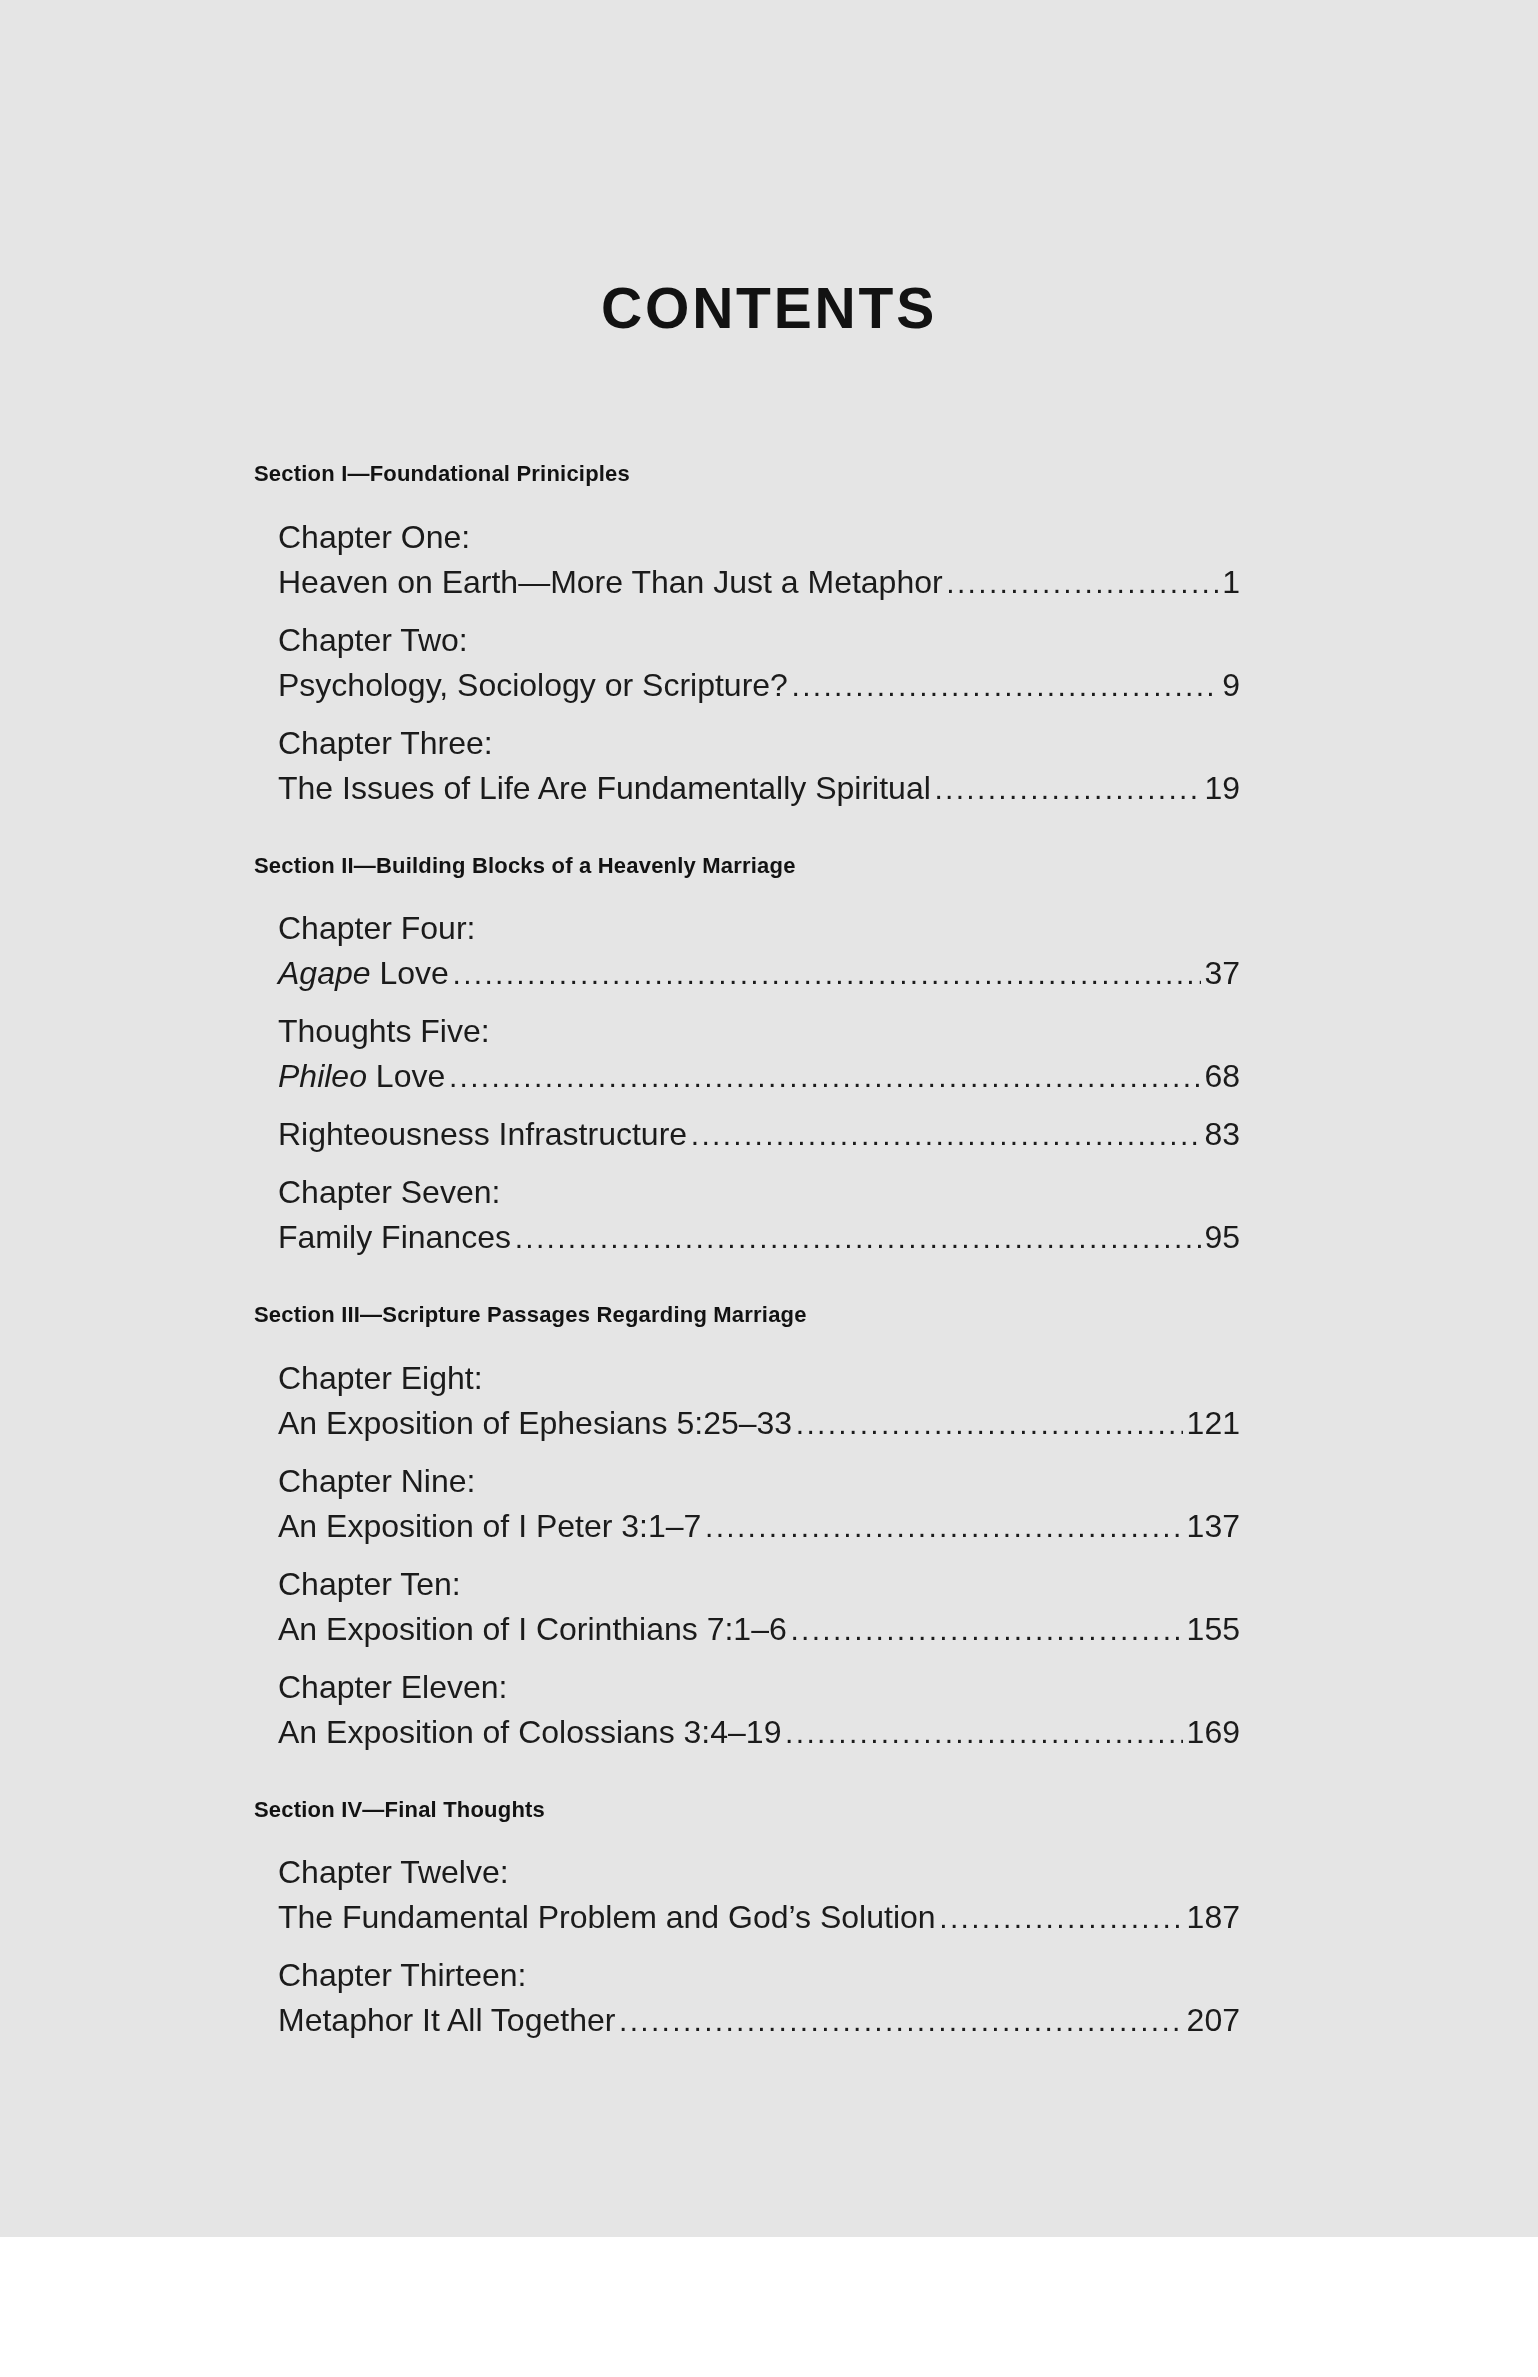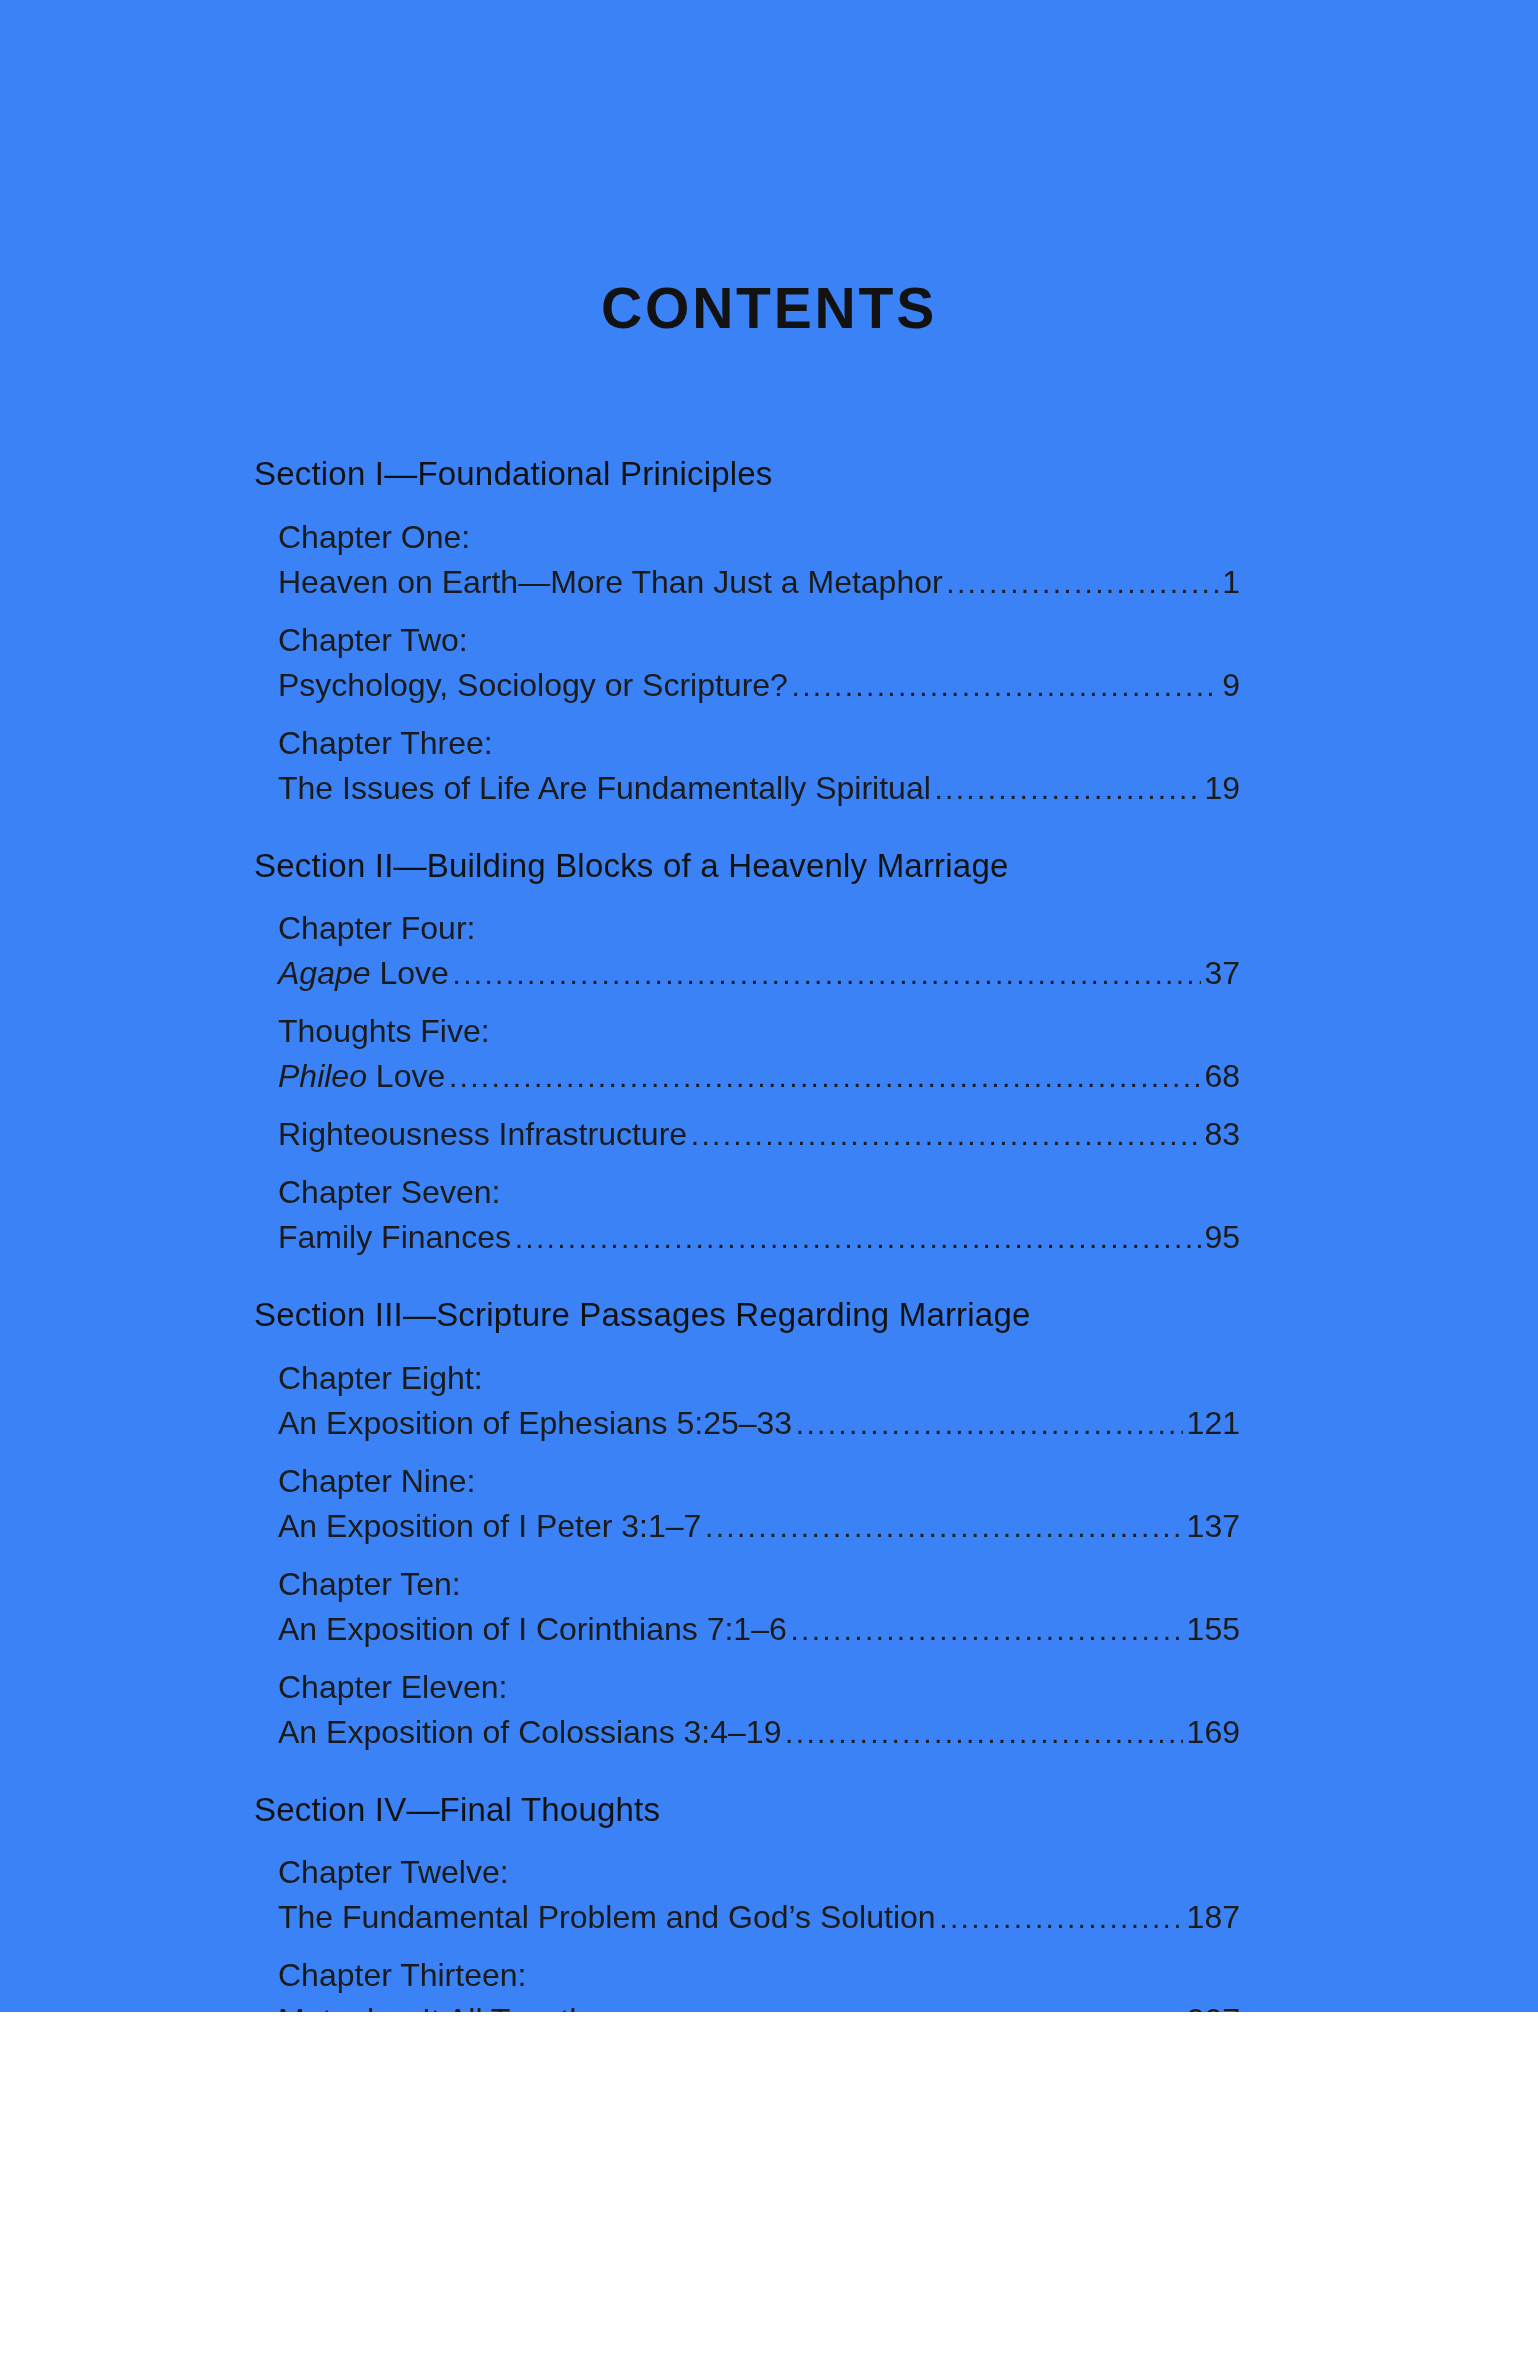--- a/index.html
+++ b/index.html
@@ -1,42 +1,42 @@
 <!DOCTYPE html>
 <html style="font-size:15px"><head>
 <meta charset="utf-8">
 <style>
   html, body { margin: 0; padding: 0; background: #ffffff; }
   .page {
     position: relative;
     width: 1538px;
-    height: 2012px;
-    background: #3b82f6;
+    height: 2237px;
+    background: #e5e5e5;
     color: #161616;
     font-family: "Liberation Sans", "DejaVu Sans", sans-serif;
     overflow: hidden;
     box-sizing: border-box;
     padding-top: 280px;
   }
   .title {
     text-align: center;
     font-size: 57px;
     font-weight: bold;
     letter-spacing: 2.8px;
     line-height: 1;
     margin: 0 0 116px 0;
     color: #121212;
   }
   .toc {
     margin-left: 254px;
     width: 986px;
   }
   .section-heading {
-    font-size: 33px;
-    font-weight: normal;
+    font-size: 22px;
+    font-weight: bold;
     line-height: 41px;
     margin: 34px 0 20.5px 0;
     color: #121212;
     letter-spacing: 0.2px;
   }
   .section-heading.first { margin-top: 0; }
   .chapter {
     margin-left: 24px;
     margin-bottom: 13px;
     font-size: 32px;

